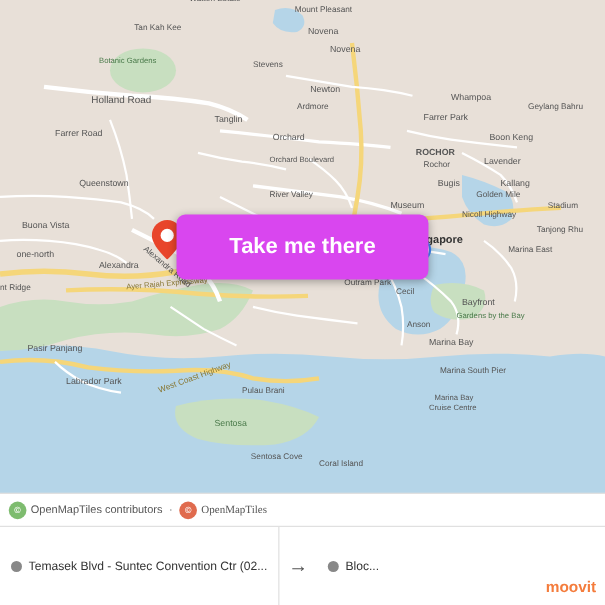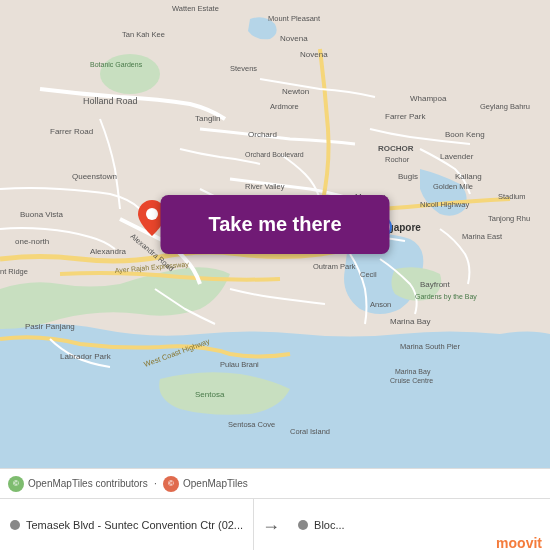--- a/index.html
+++ b/index.html
@@ -20,21 +20,21 @@
       top: 0; left: 0;
       width: 100%; height: 100%;
     }
 
     
     #take-me-there-btn {
       position: absolute;
       top: 195px;
       left: 50%;
       transform: translateX(-50%);
-      background-color: #701a75;
+      background-color: #d946ef;
       color: white;
       border: none;
       border-radius: 8px;
       padding: 18px 48px;
       font-size: 20px;
       font-weight: bold;
       cursor: pointer;
       white-space: nowrap;
       box-shadow: 0 2px 8px rgba(0,0,0,0.3);
       z-index: 10;
@@ -98,21 +98,21 @@
       align-items: center;
       justify-content: center;
       font-size: 8px;
       color: white;
       font-weight: bold;
       flex-shrink: 0;
     }
 
     
     #bottom-nav {
-      height: 52px;
+      height: 72px;
       background: white;
       display: flex;
       align-items: stretch;
       border-top: 1px solid #ddd;
     }
 
     #route-from {
       flex: 1;
       display: flex;
       align-items: center;
@@ -355,21 +355,21 @@
     <div id="origin-dot"></div>
 
     <button id="take-me-there-btn">Take me there</button>
   </div>
 
   <div id="attribution-bar">
     <div class="osm-logo">©</div>
     <span style="font-size:10px;color:#555;">OpenMapTiles contributors</span>
     <span style="margin:0 2px;">·</span>
     <div class="omt-logo">©</div>
-    <span style="font-size:10px;color:#555;">OpenMapTiles</span>
+    <span style="font-size:10px;color:#555;font-family:Liberation Serif, serif;">OpenMapTiles</span>
   </div>
 
   <div id="bottom-nav">
     <div id="route-from">
       <div class="dot-from"></div>
       <span style="font-size:11px;color:#333;overflow:hidden;text-overflow:ellipsis;white-space:nowrap;">Temasek Blvd - Suntec Convention Ctr (02...</span>
     </div>
     <div id="arrow-icon">→</div>
     <div id="route-to">
       <div class="dot-to"></div>

